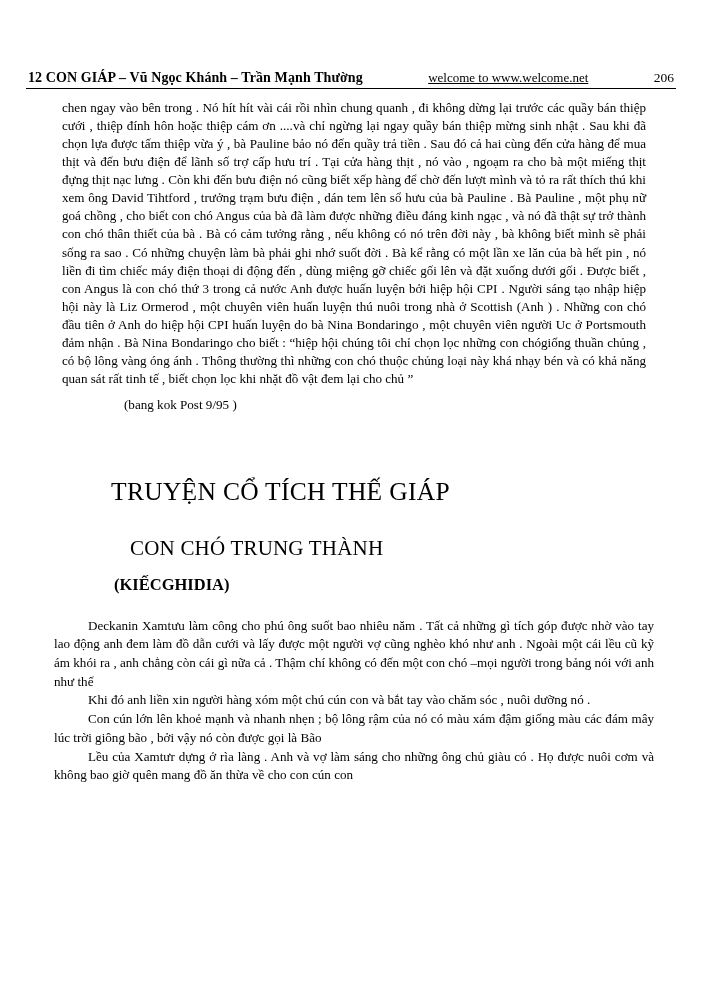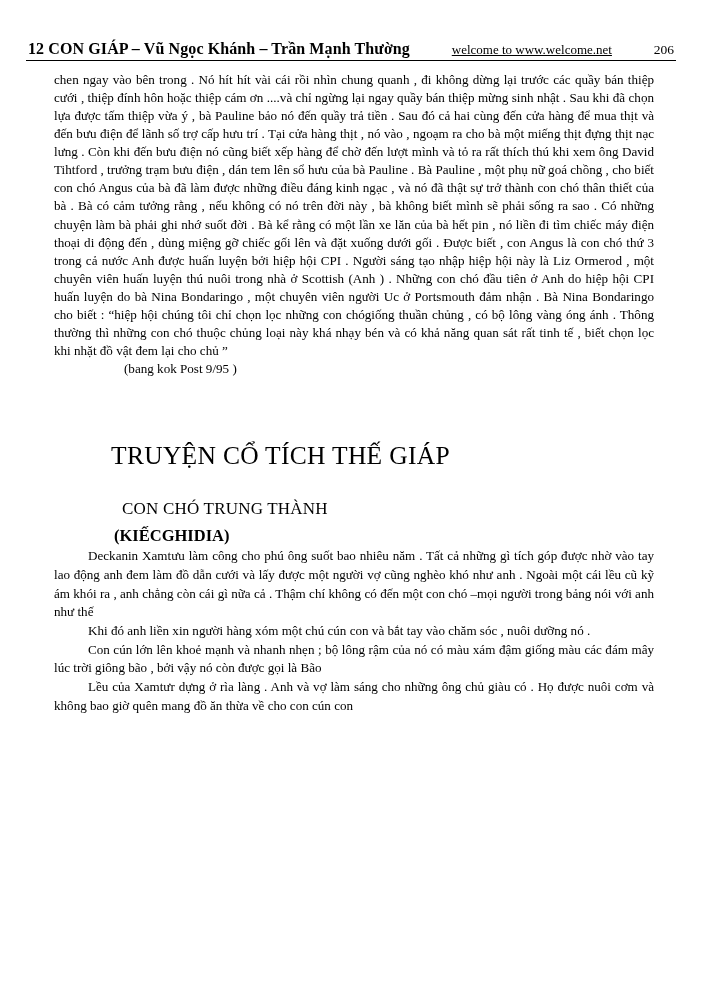--- a/index.html
+++ b/index.html
@@ -26,22 +26,23 @@
   .header {
     display: flex;
     align-items: baseline;
     justify-content: space-between;
     font-size: 12.5px;
     padding: 0 2px 0 2px;
     white-space: nowrap;
   }
   .header-left {
     font-weight: bold;
-    font-size: 16px;
+    font-size: 14px;
     letter-spacing: 0.1px;
+    margin-top: 30px;
   }
   .header-center {
     font-size: 13px;
     text-decoration: underline;
     padding-left: 10px;
     padding-right: 10px;
   }
   .header-right {
     font-size: 13.5px;
   }
@@ -49,21 +50,21 @@
     border-bottom: 1px solid #000;
     margin-top: 2px;
     margin-bottom: 10px;
     width: 100%;
   }
   
   .body-block {
     padding: 0 22px 0 28px;
   }
   p.just {
-    margin: 0;
+    margin: 8px;
     font-size: 13.1px;
     line-height: 1.38;
     text-align: justify;
     text-justify: inter-word;
     hyphens: none;
   }
   .source-line {
     margin: 0;
     font-size: 13.1px;
     line-height: 1.38;
@@ -78,35 +79,36 @@
     font-size: 25.5px;
     line-height: 1.25;
     letter-spacing: 0.3px;
     margin: 0;
   }
   .sub-title-wrap {
     margin-top: 26px;
     padding-left: 92px;
   }
   .sub-title {
-    font-size: 17px;
+    font-size: 21px;
     line-height: 1.35;
-    margin: 4px;
+    margin: 12px;
     letter-spacing: 0.2px;
   }
   .sub-title2 {
     font-size: 16.5px;
     font-weight: bold;
     line-height: 1.35;
     margin: 0;
     padding-left: 88px;
     margin-top: 2px;
   }
   
   .story-block {
+    margin-top: 20px;
     padding: 0 22px 0 28px;
   }
   .story-block p {
     margin: 0;
     font-size: 13.1px;
     line-height: 1.43;
     text-align: justify;
   }
   .story-block p.ind {
     text-indent: 34px;

